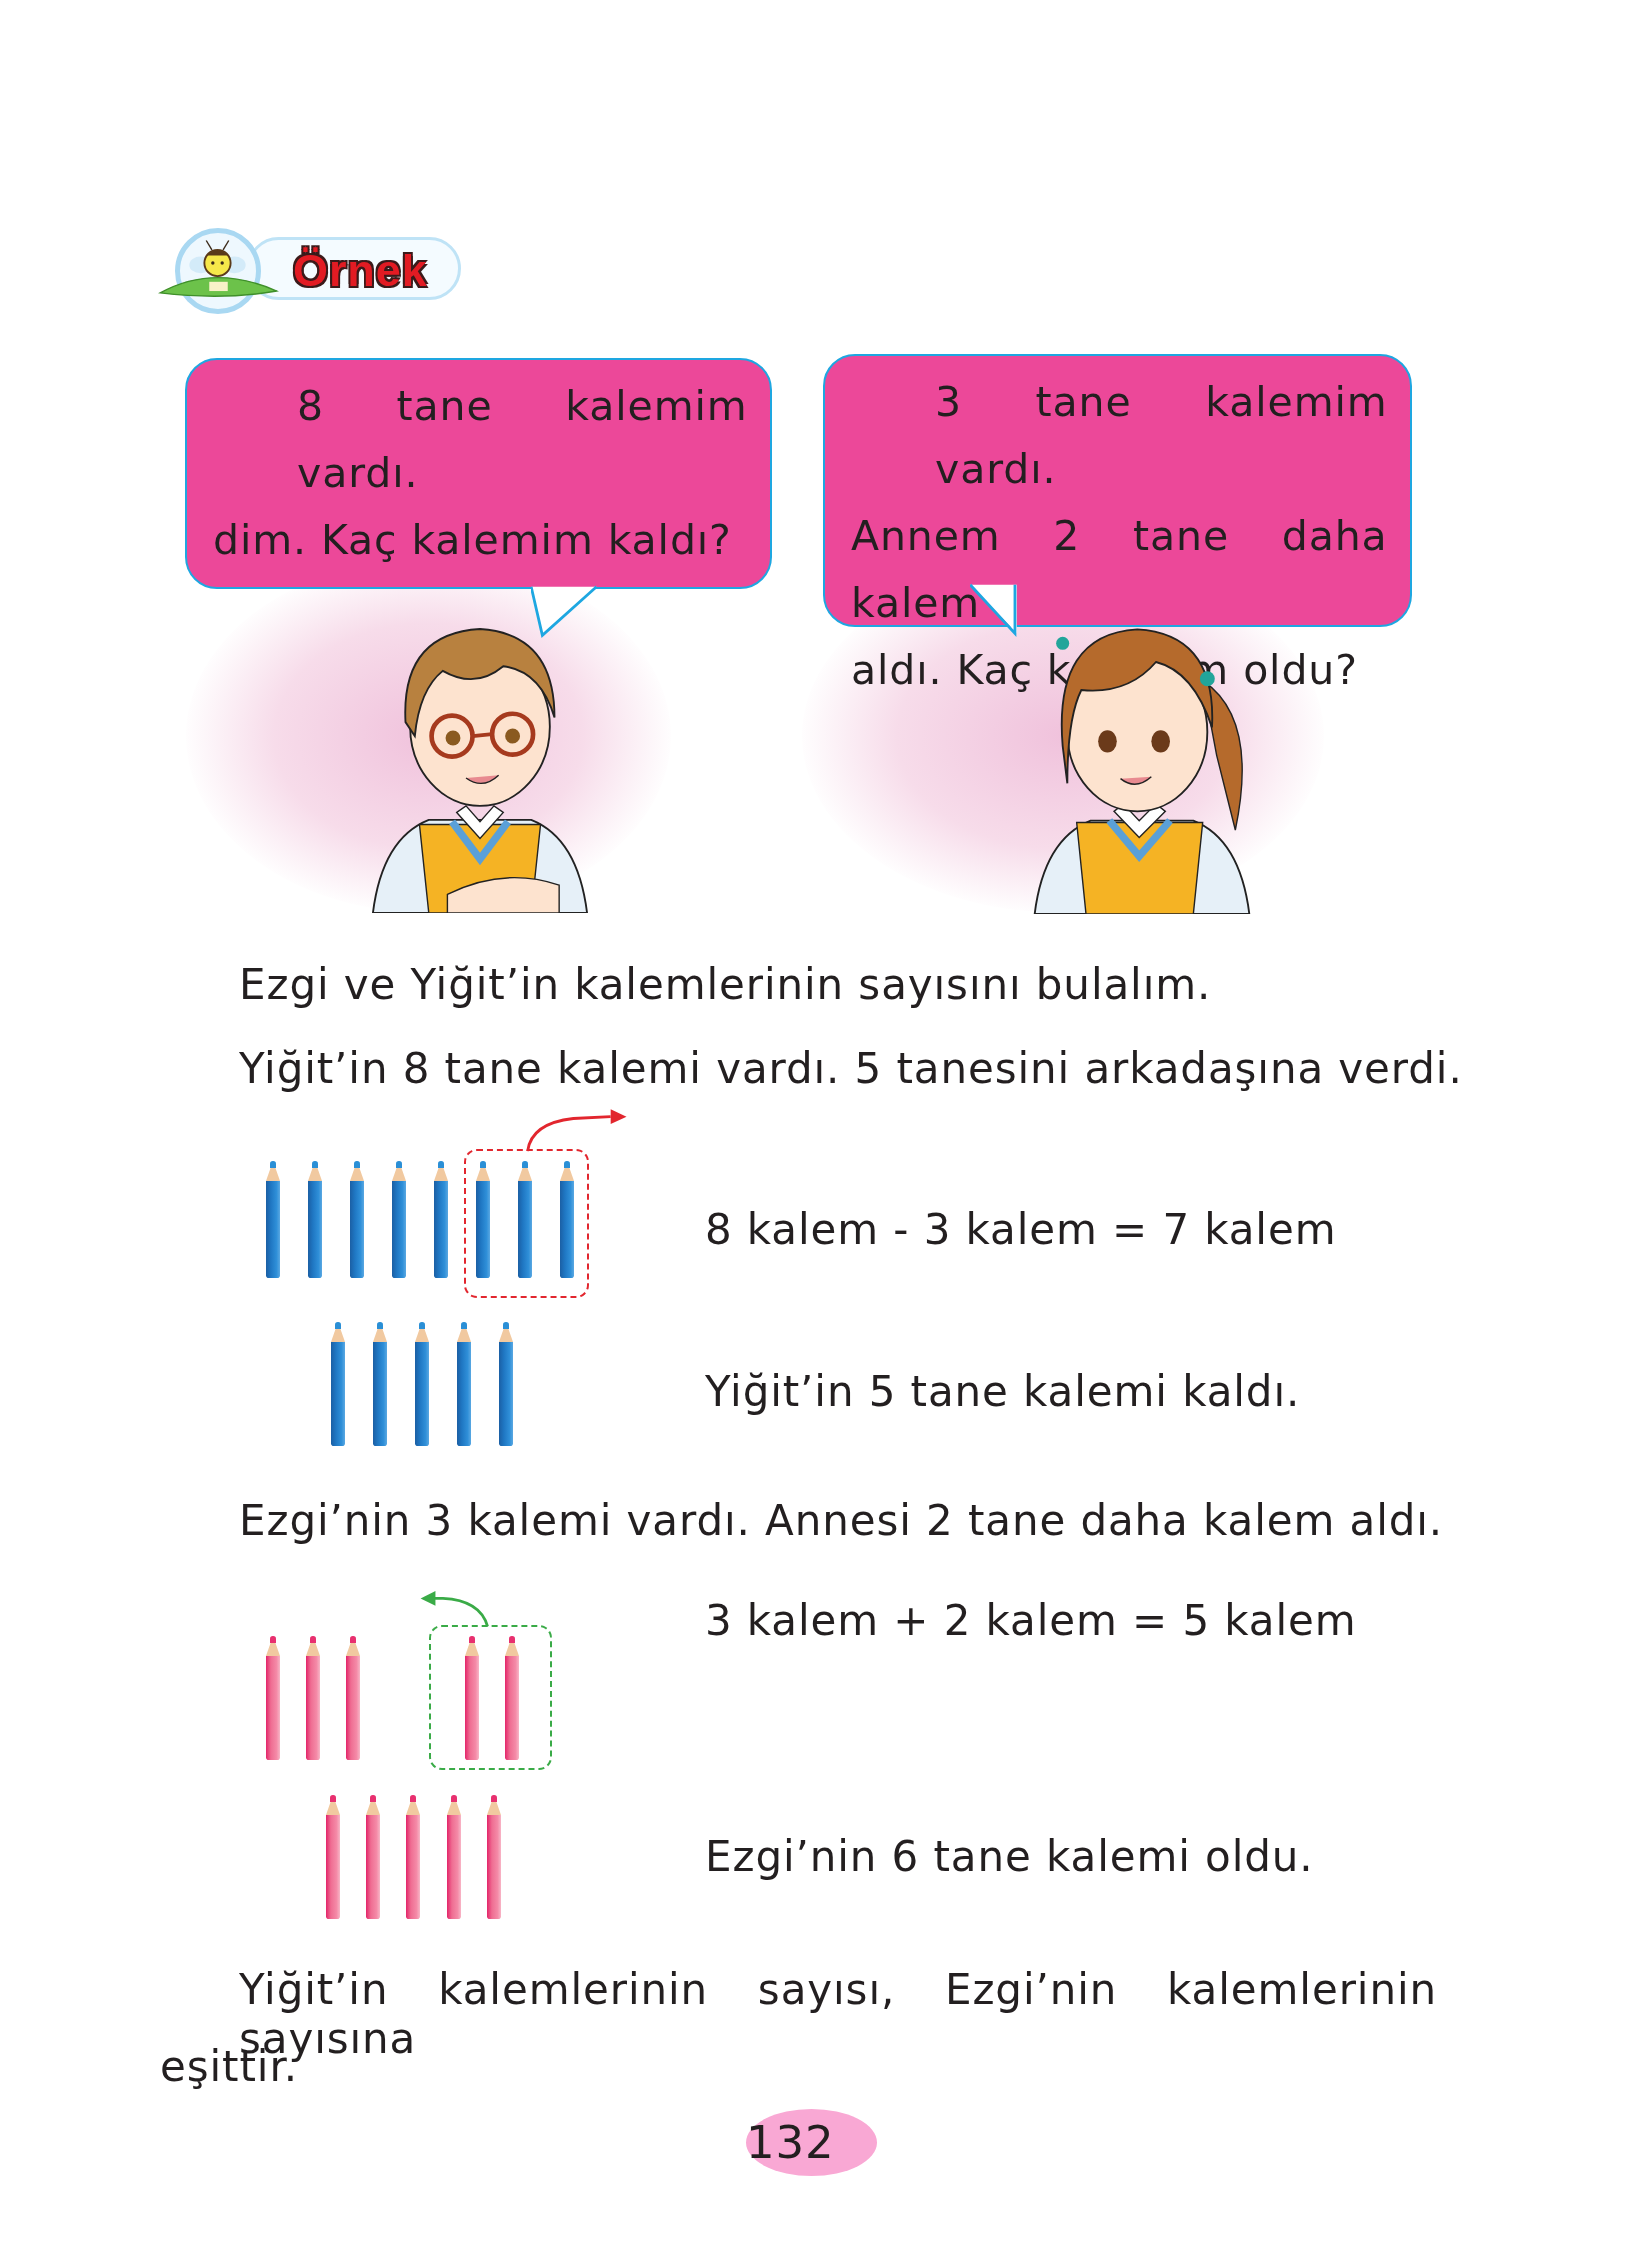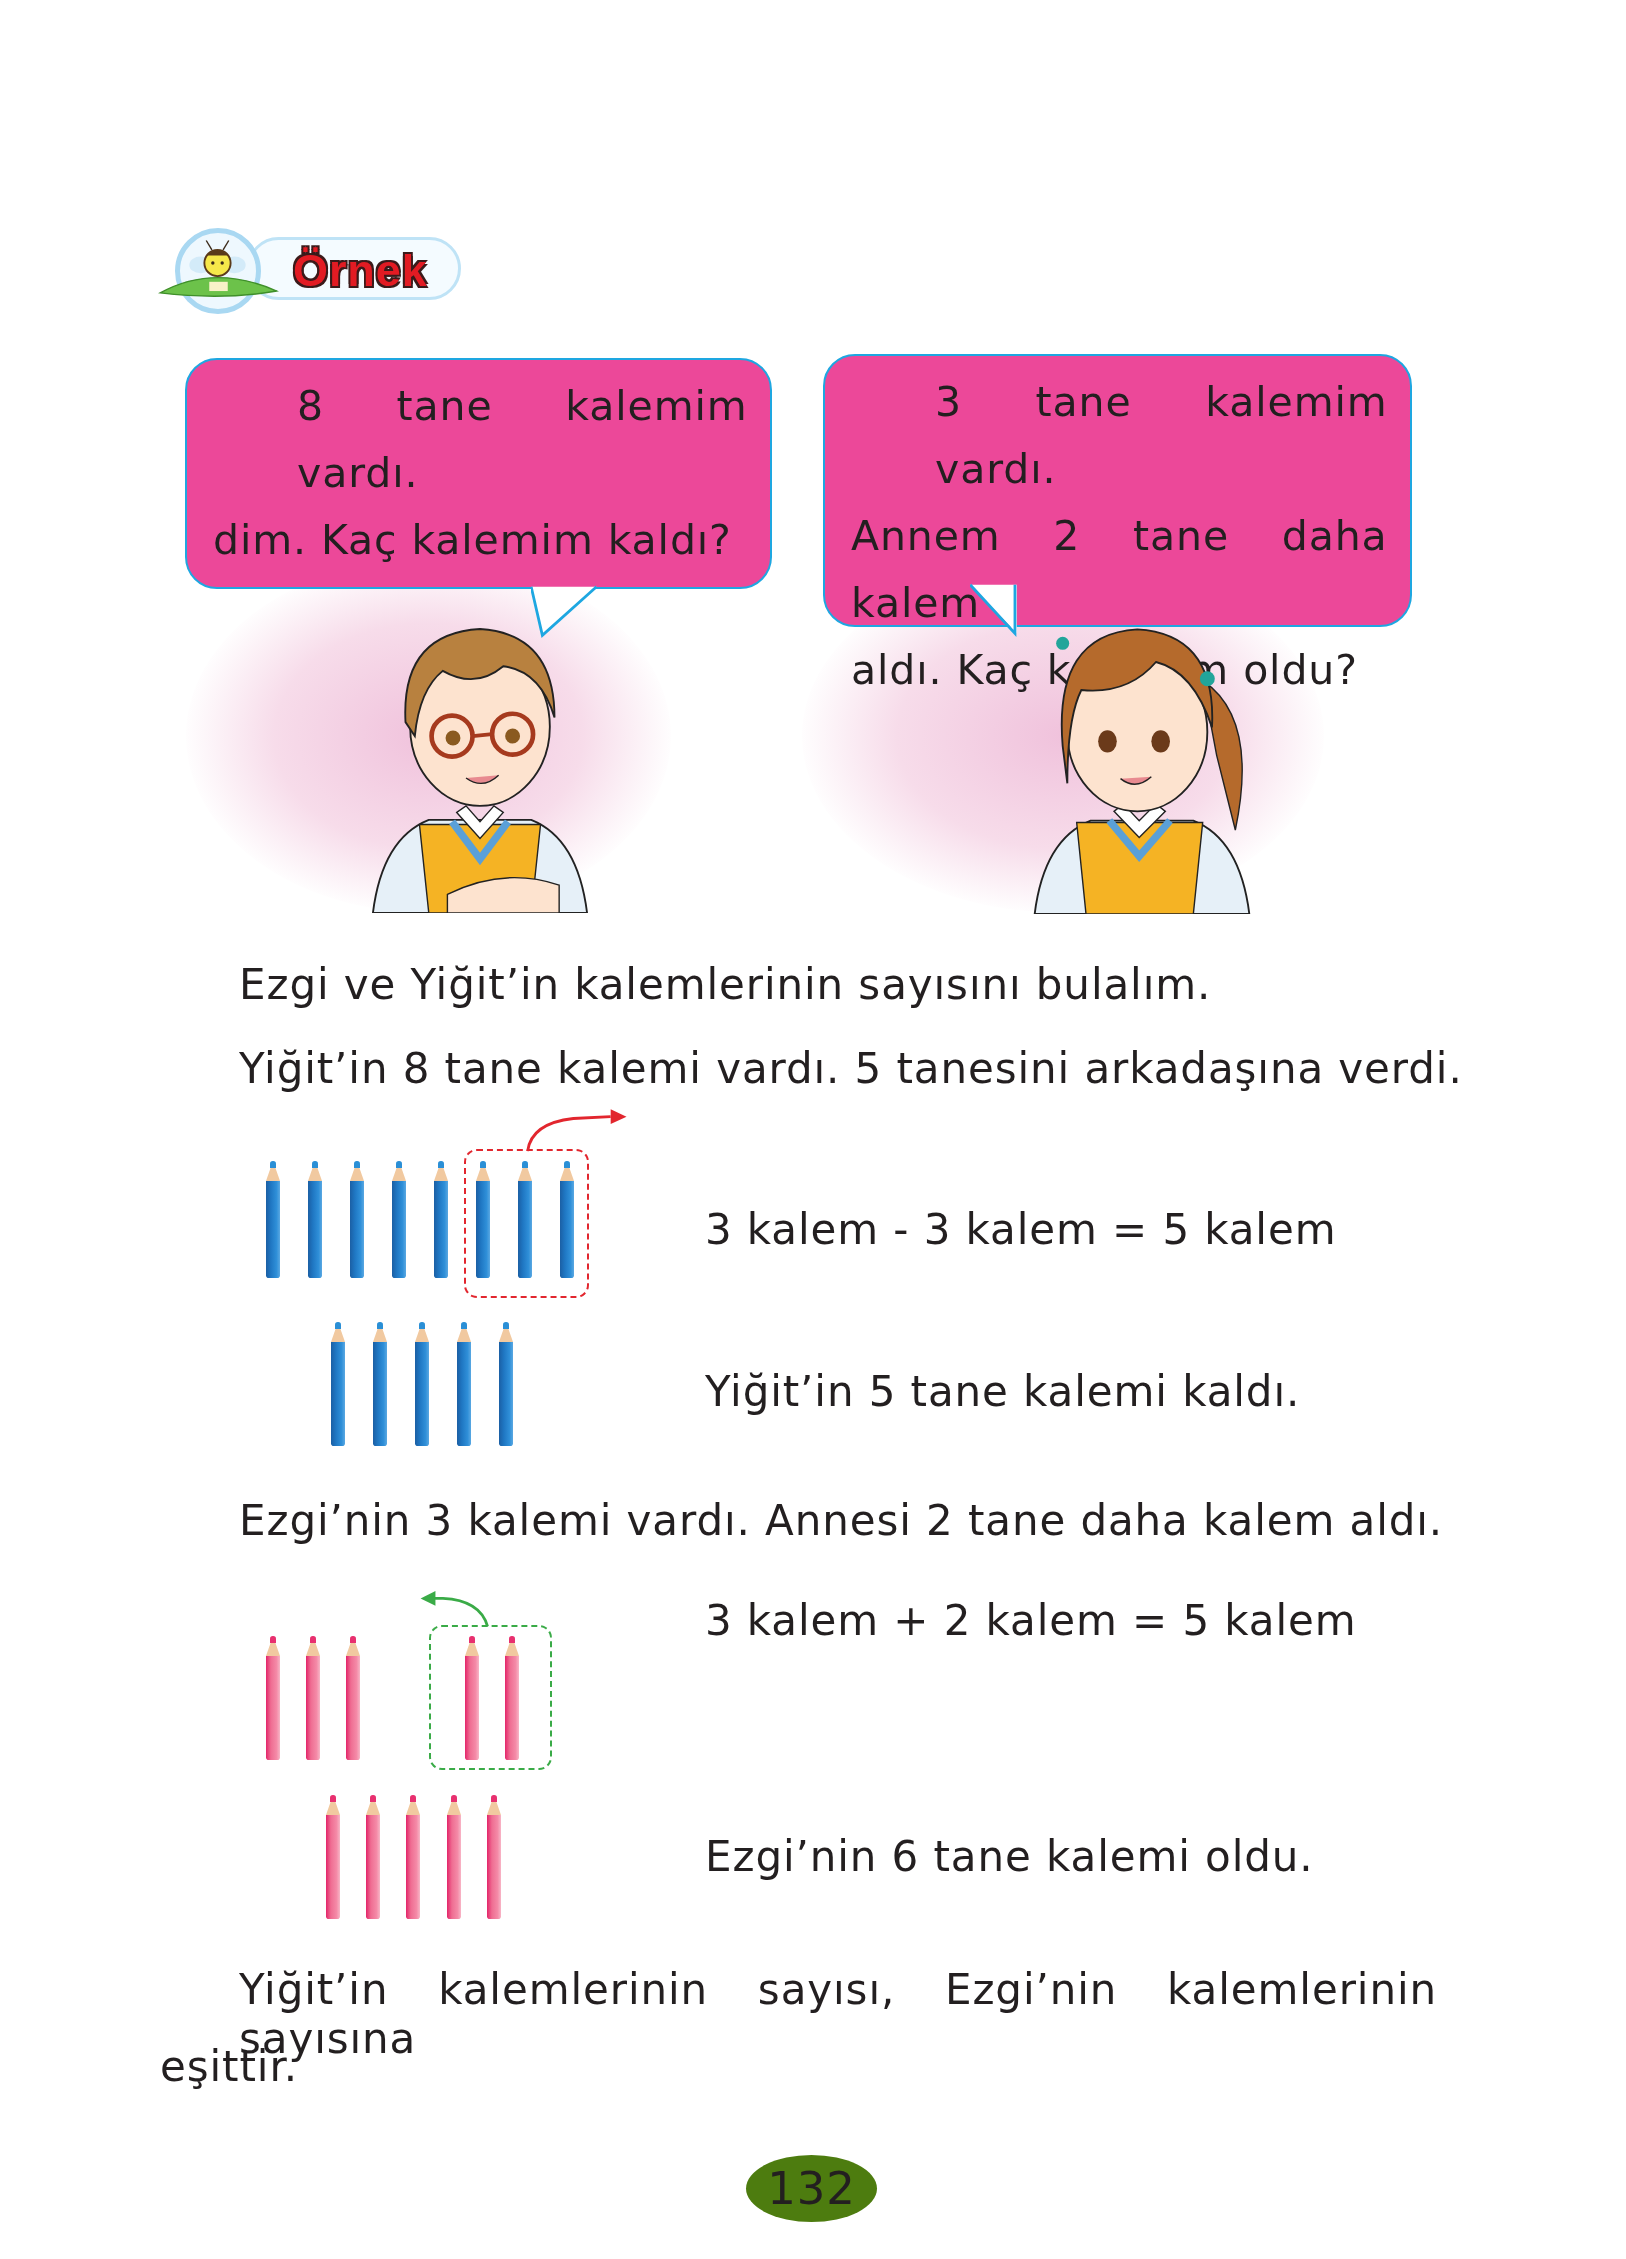--- a/index.html
+++ b/index.html
@@ -39,21 +39,21 @@
   .pencil .body { width:14px; border-radius:0 0 2.8px 2.8px; }
   .blue .lead { background:#2a8fd6; }
   .blue .body { background:linear-gradient(90deg,#1b5fa4 0%, #1f77c3 35%, #2f8fd8 75%, #5aa8e2 100%); height:97px; }
   .pink .lead { background:#e8306f; }
   .pink .body { background:linear-gradient(90deg,#e3256a 0%, #ef6d92 35%, #f48aa7 75%, #f8b5c6 100%); height:97px; }
 
   .dash-red { border:2.3px dashed #e2262e; border-radius:13px; box-sizing:border-box; }
   .dash-green { border:2.3px dashed #3aab47; border-radius:13px; box-sizing:border-box; }
 
   .page-num { left:746px; top:2109px; width:131px; height:67px; border-radius:50%;
-              background:#4d7c0f; text-align:center; font-size:45px; line-height:67px; letter-spacing:0.9px;margin-top:46px; }
+              background:#f9a8d4; font-size:45px; line-height:67px; letter-spacing:0.9px; }
 </style>
 </head>
 <body>
 
 <div class="abs badge">
   <div class="badge-pill"></div>
   <div class="badge-circle">
     <svg width="75" height="75" viewBox="0 0 80 80" style="position:absolute;left:0;top:0">
       <ellipse cx="22" cy="34" rx="12" ry="9" fill="#cfe9f8" opacity="0.9"></ellipse>
       <ellipse cx="58" cy="34" rx="12" ry="9" fill="#cfe9f8" opacity="0.9"></ellipse>
@@ -196,21 +196,21 @@
       <div class="lead"></div>
       <div class="body" style="height:104px"></div>
     </div>
   <div class="pencil blue" style="left:168px">
       <div class="tip"></div>
       <div class="lead"></div>
       <div class="body" style="height:104px"></div>
     </div>
 </div>
 
-<div class="abs line" style="left:705px;top:1205px;">3 kalem - 3 kalem = 5 kalem</div>
+<div class="abs line" style="left:705px;top:1205px;">8 kalem - 3 kalem = 7 kalem</div>
 <div class="abs line" style="left:705px;top:1367px;">Yiğit’in 5 tane kalemi kaldı.</div>
 
 <div class="abs line" style="left:239px;top:1496px;">Ezgi’nin 3 kalemi vardı. Annesi 2 tane daha kalem aldı.</div>
 
 <div class="abs" style="left:266px;top:1636px;width:280px;height:131px;">
   <div class="pencil pink" style="left:0px">
       <div class="tip"></div>
       <div class="lead"></div>
       <div class="body" style="height:104px"></div>
     </div>

